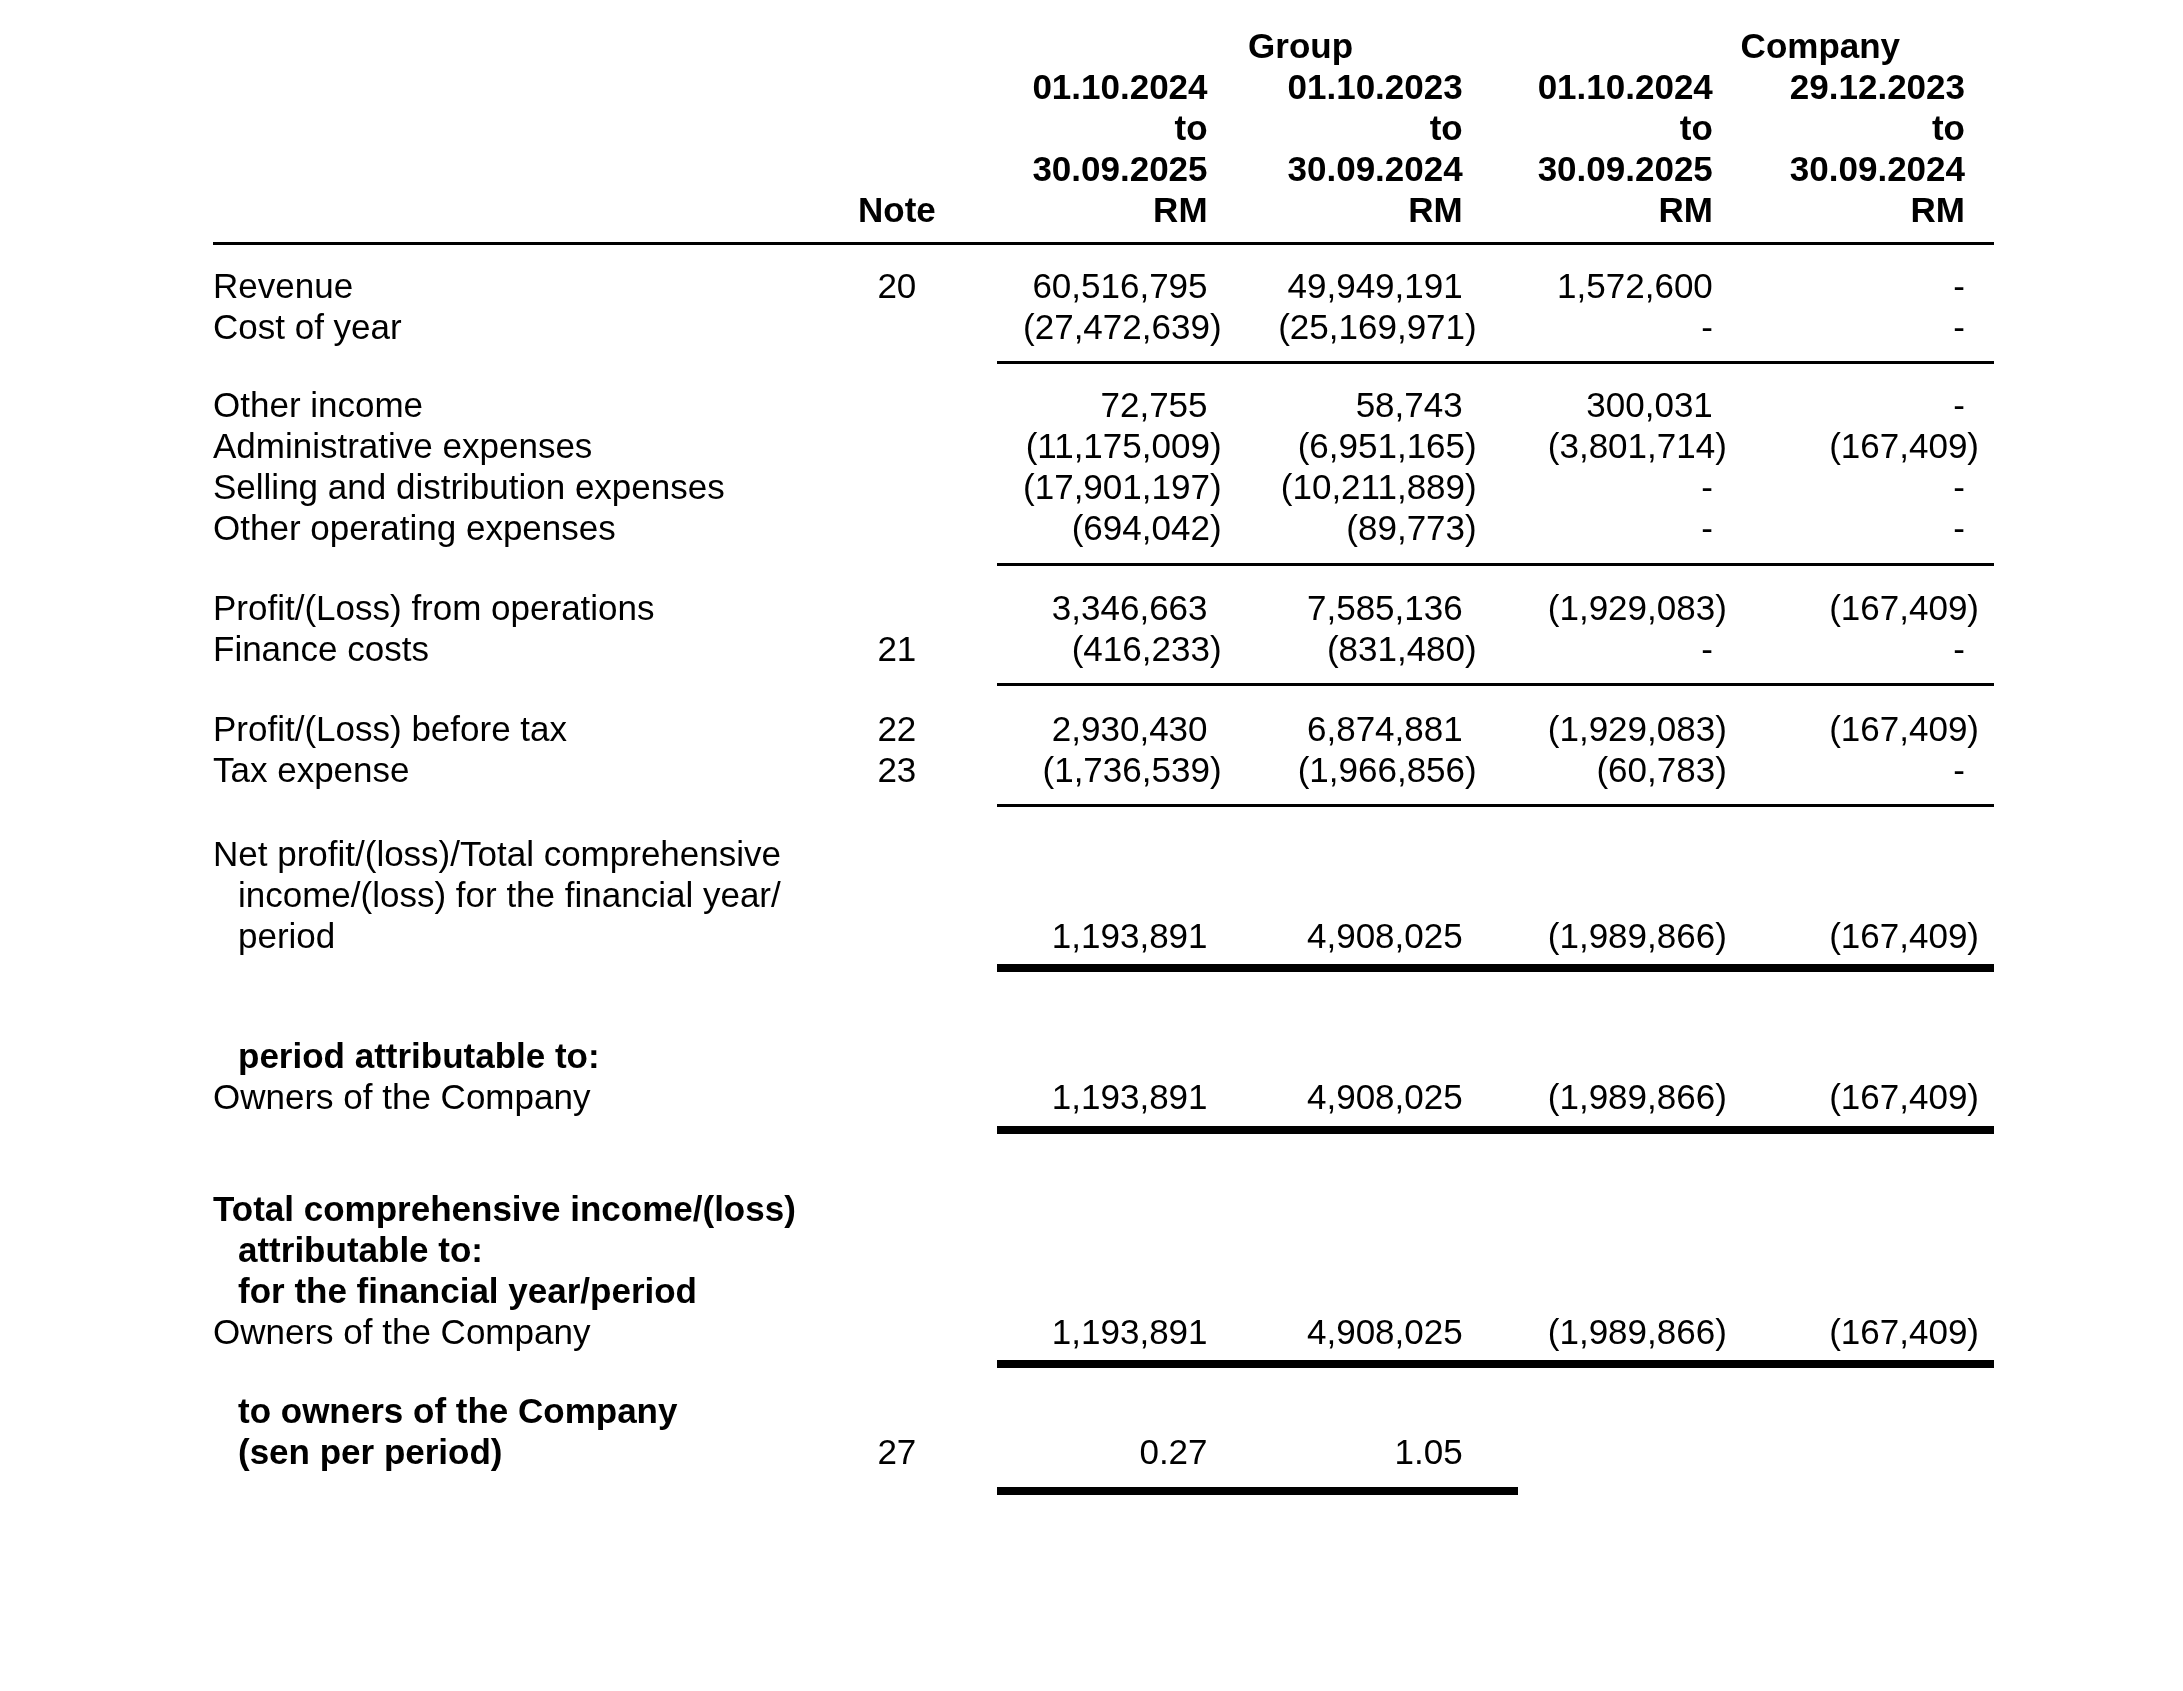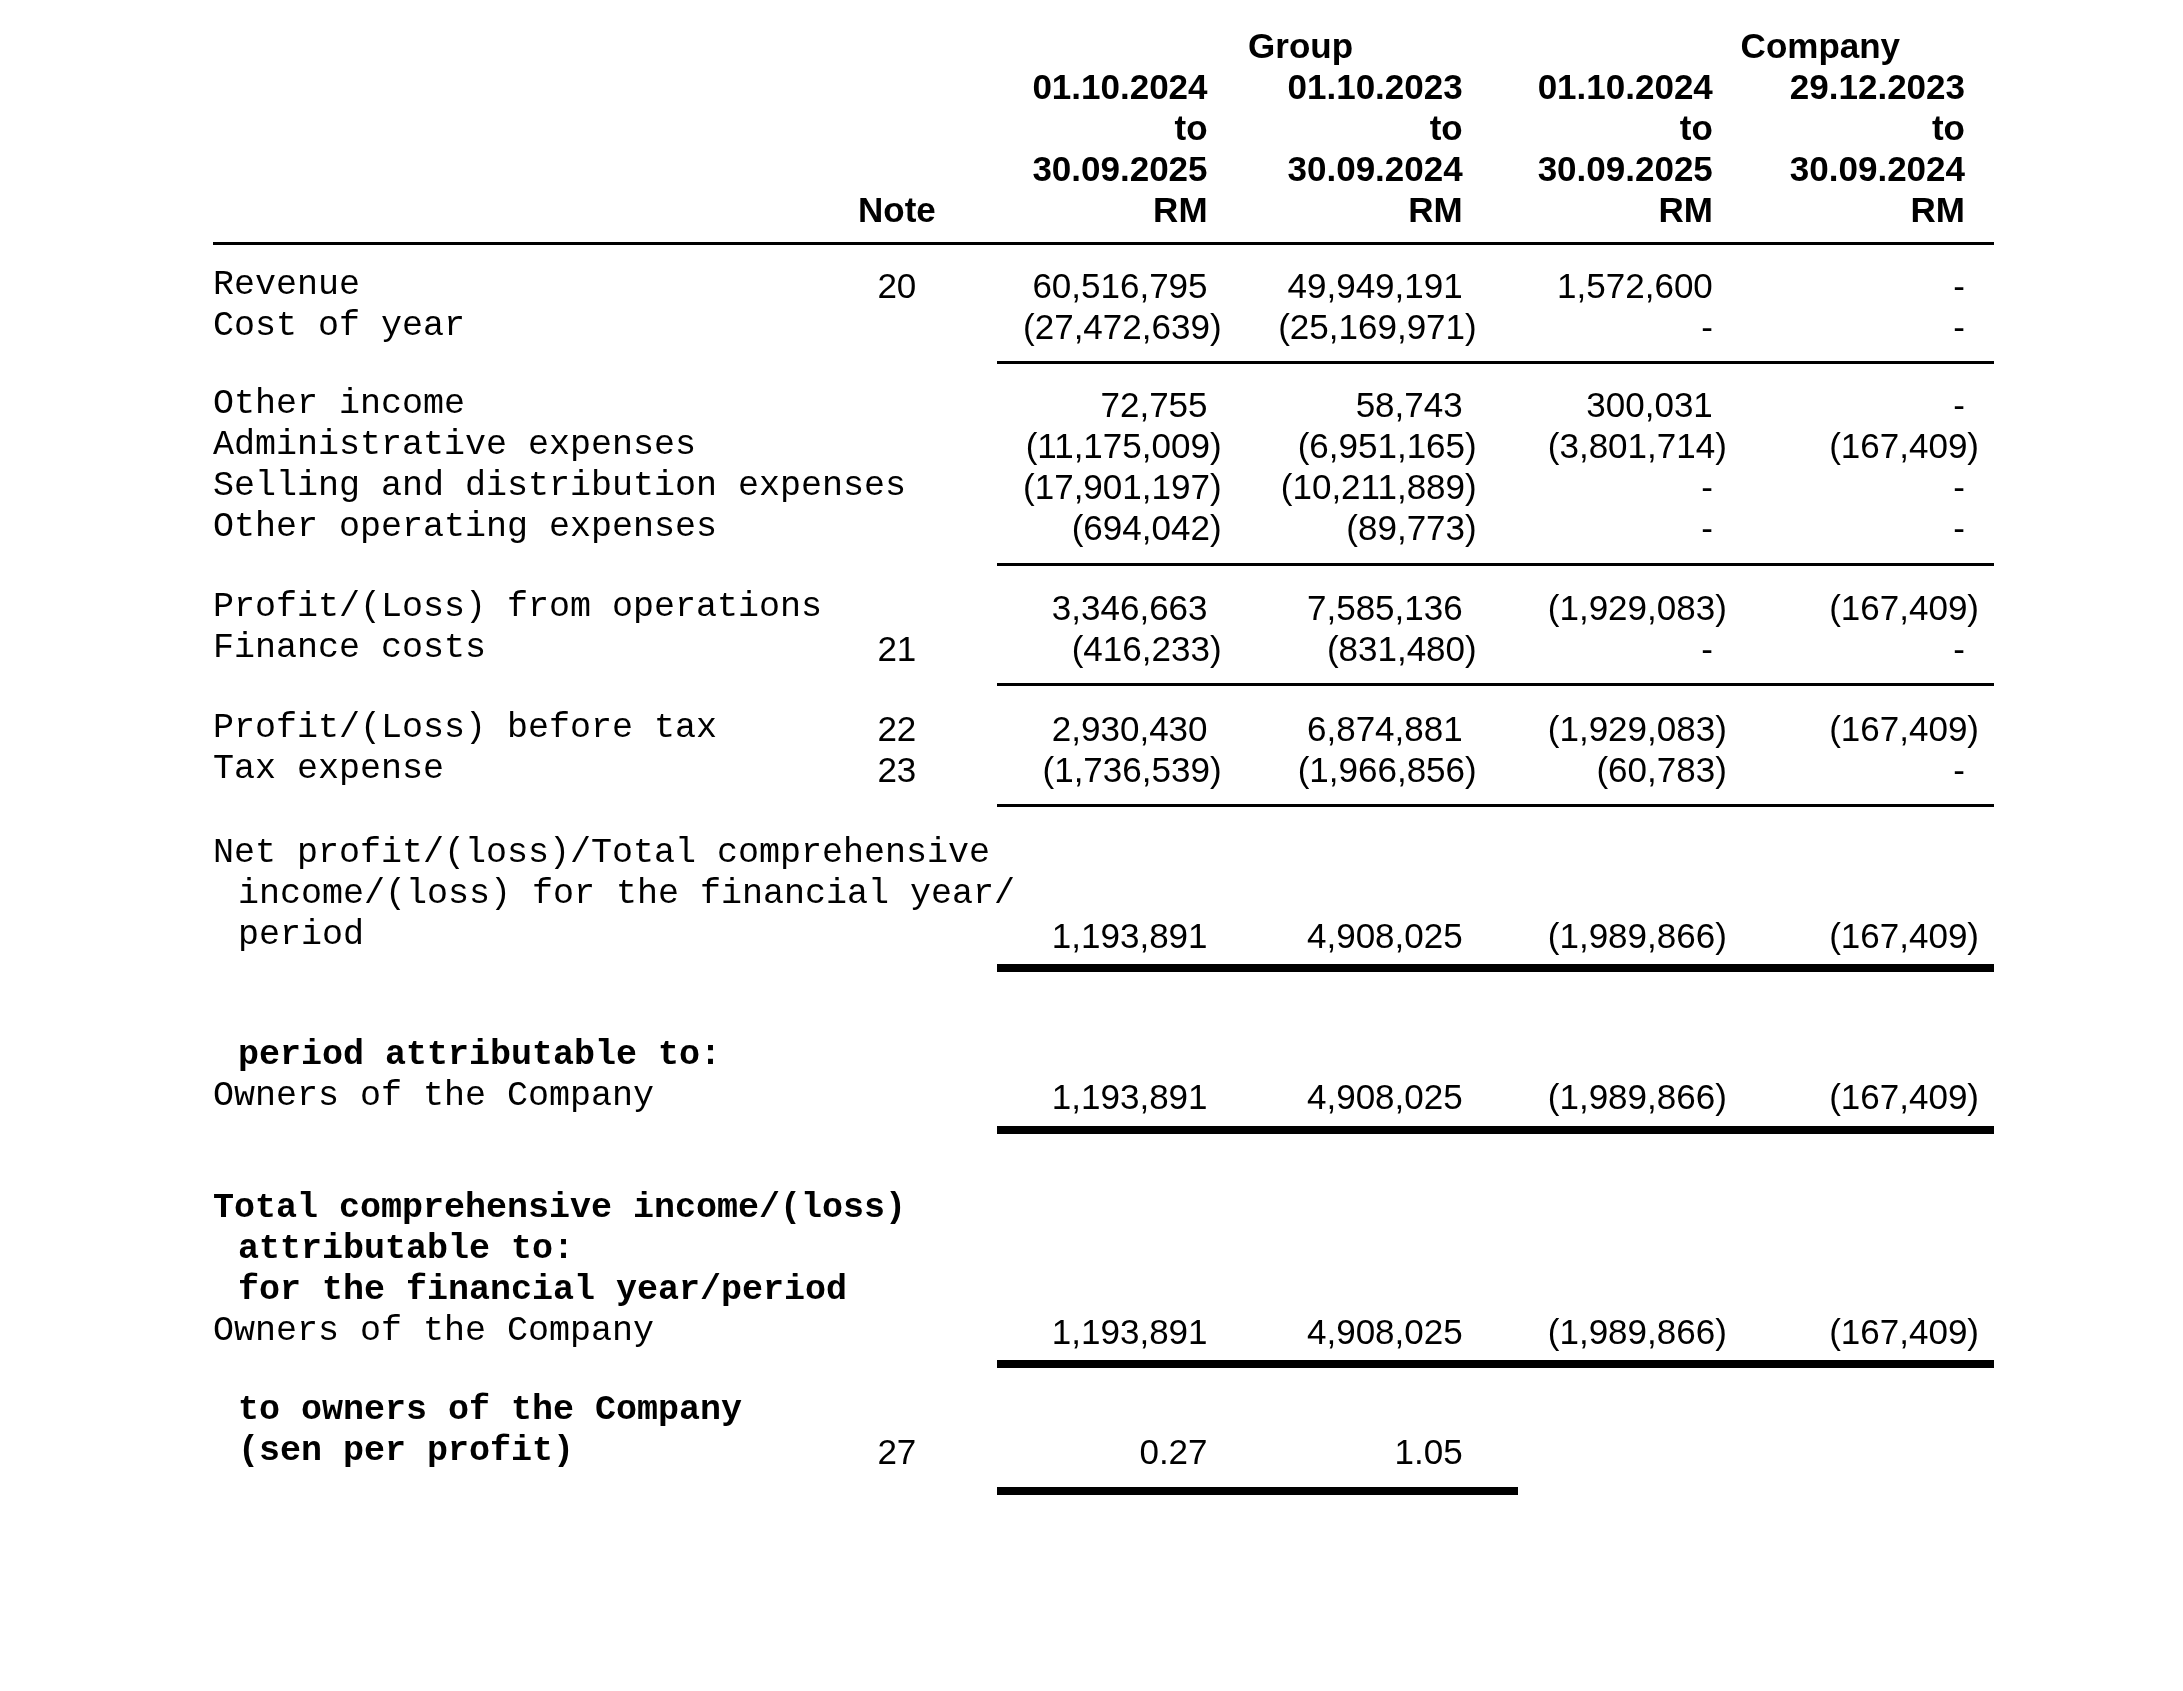--- a/index.html
+++ b/index.html
@@ -12,21 +12,21 @@
     font-size: 35px;
     color: #000;
   }
   .sheet { position: absolute; left: 213px; top: 25px; }
   table { border-collapse: collapse; table-layout: fixed; width: 1781px; }
   td {
     padding: 0; height: 41px; line-height: 41px;
     white-space: nowrap; vertical-align: middle;
     font-weight: 400; overflow: visible;
   }
-  td.lbl  { text-align: left; font-family: Liberation Mono, monospace; }
+  td.lbl  { text-align: left; }
   td.ind  { padding-left: 25px; }
   td.note { text-align: center; }
   td.num  { text-align: right; padding-right: 19px; }
   td.num.last { padding-right: 29px; }
   .b { font-weight: bold; }
   .grp { text-align: center; padding-left: 165px; margin-top: 40px; }
   
   td.rulecell { height: 17.3px; vertical-align: bottom; }
   td.rulecell .hr { margin-left: 784px; height: 0; border-bottom: 3.3px solid #000; }
   td.rulecell.hdr { height: 15px; }
@@ -281,21 +281,21 @@
           </td>
         </tr>
   <tr>
           <td class="sp" colspan="6" style="height:21.4px"></td>
         </tr>
 
   <tr>
     <td class="lbl ind b" colspan="6">to owners of the Company</td>
   </tr>
   <tr>
-    <td class="lbl ind b">(sen per profit)</td>
+    <td class="lbl ind b">(sen per period)</td>
     <td class="note">27</td>
     <td class="num"><span>0.27</span></td>
     <td class="num"><span>1.05</span></td>
     <td></td>
     <td></td>
   </tr>
   <tr>
           <td class="sp" colspan="6" style="height:6.6px"></td>
         </tr>
   <tr>

